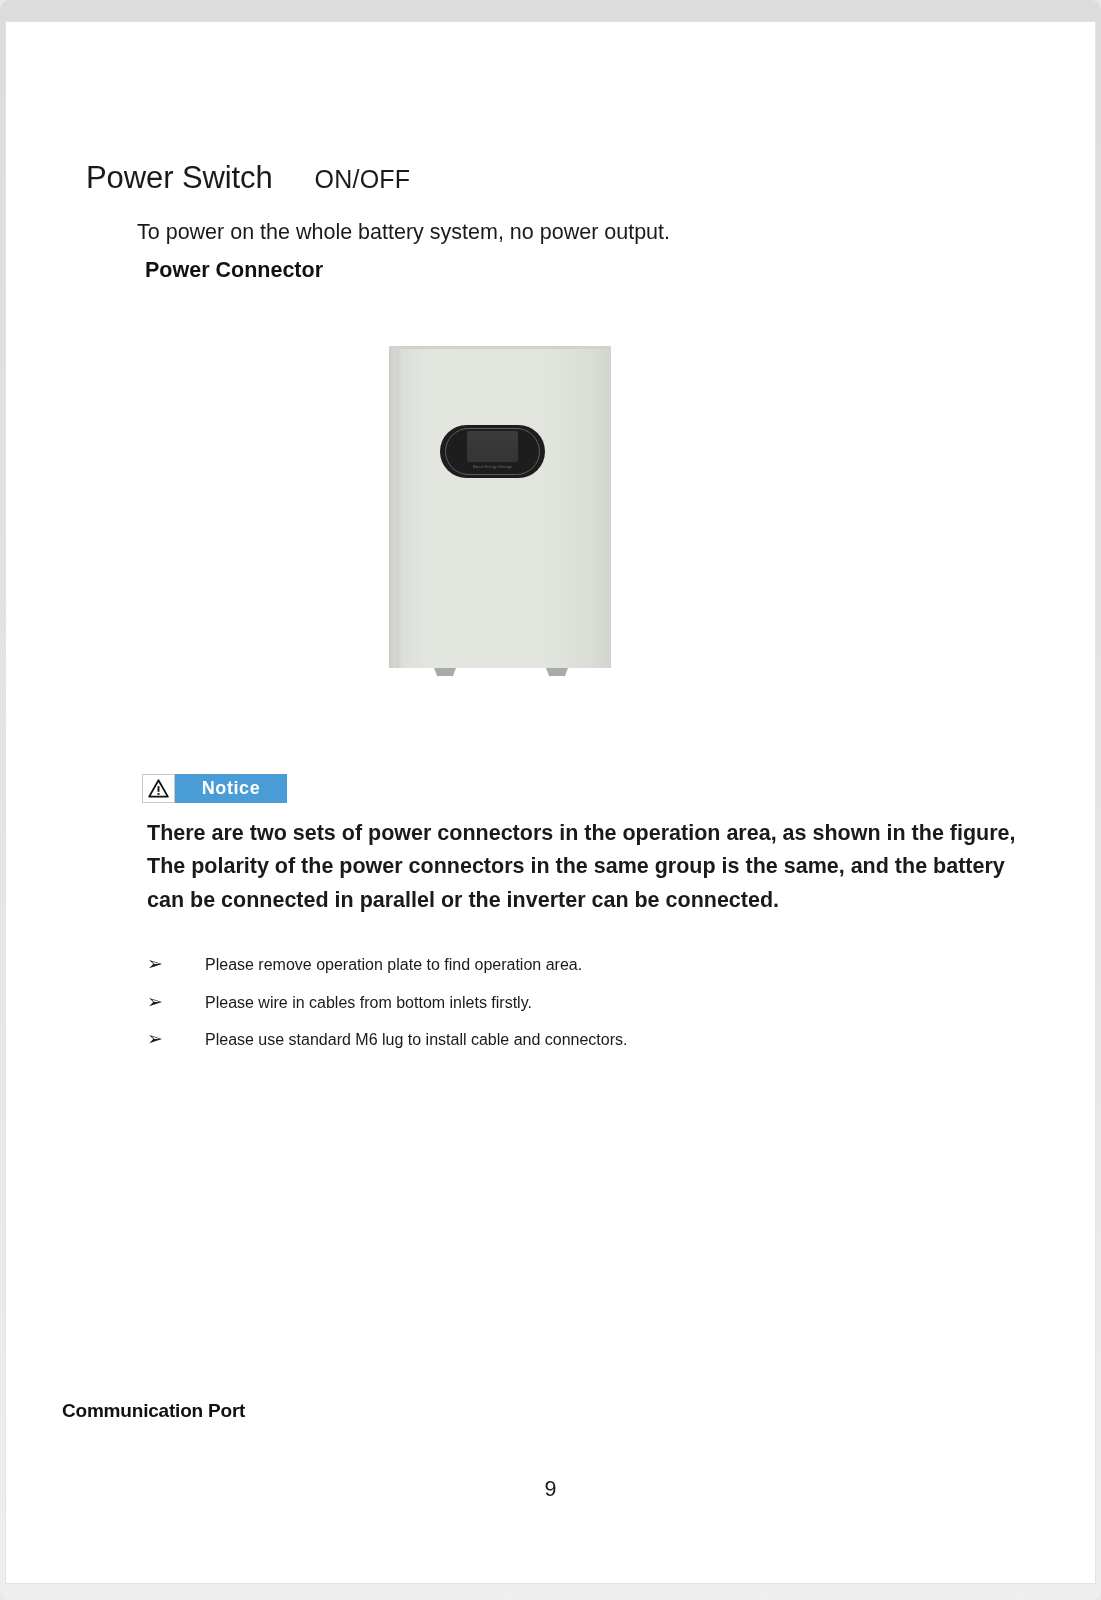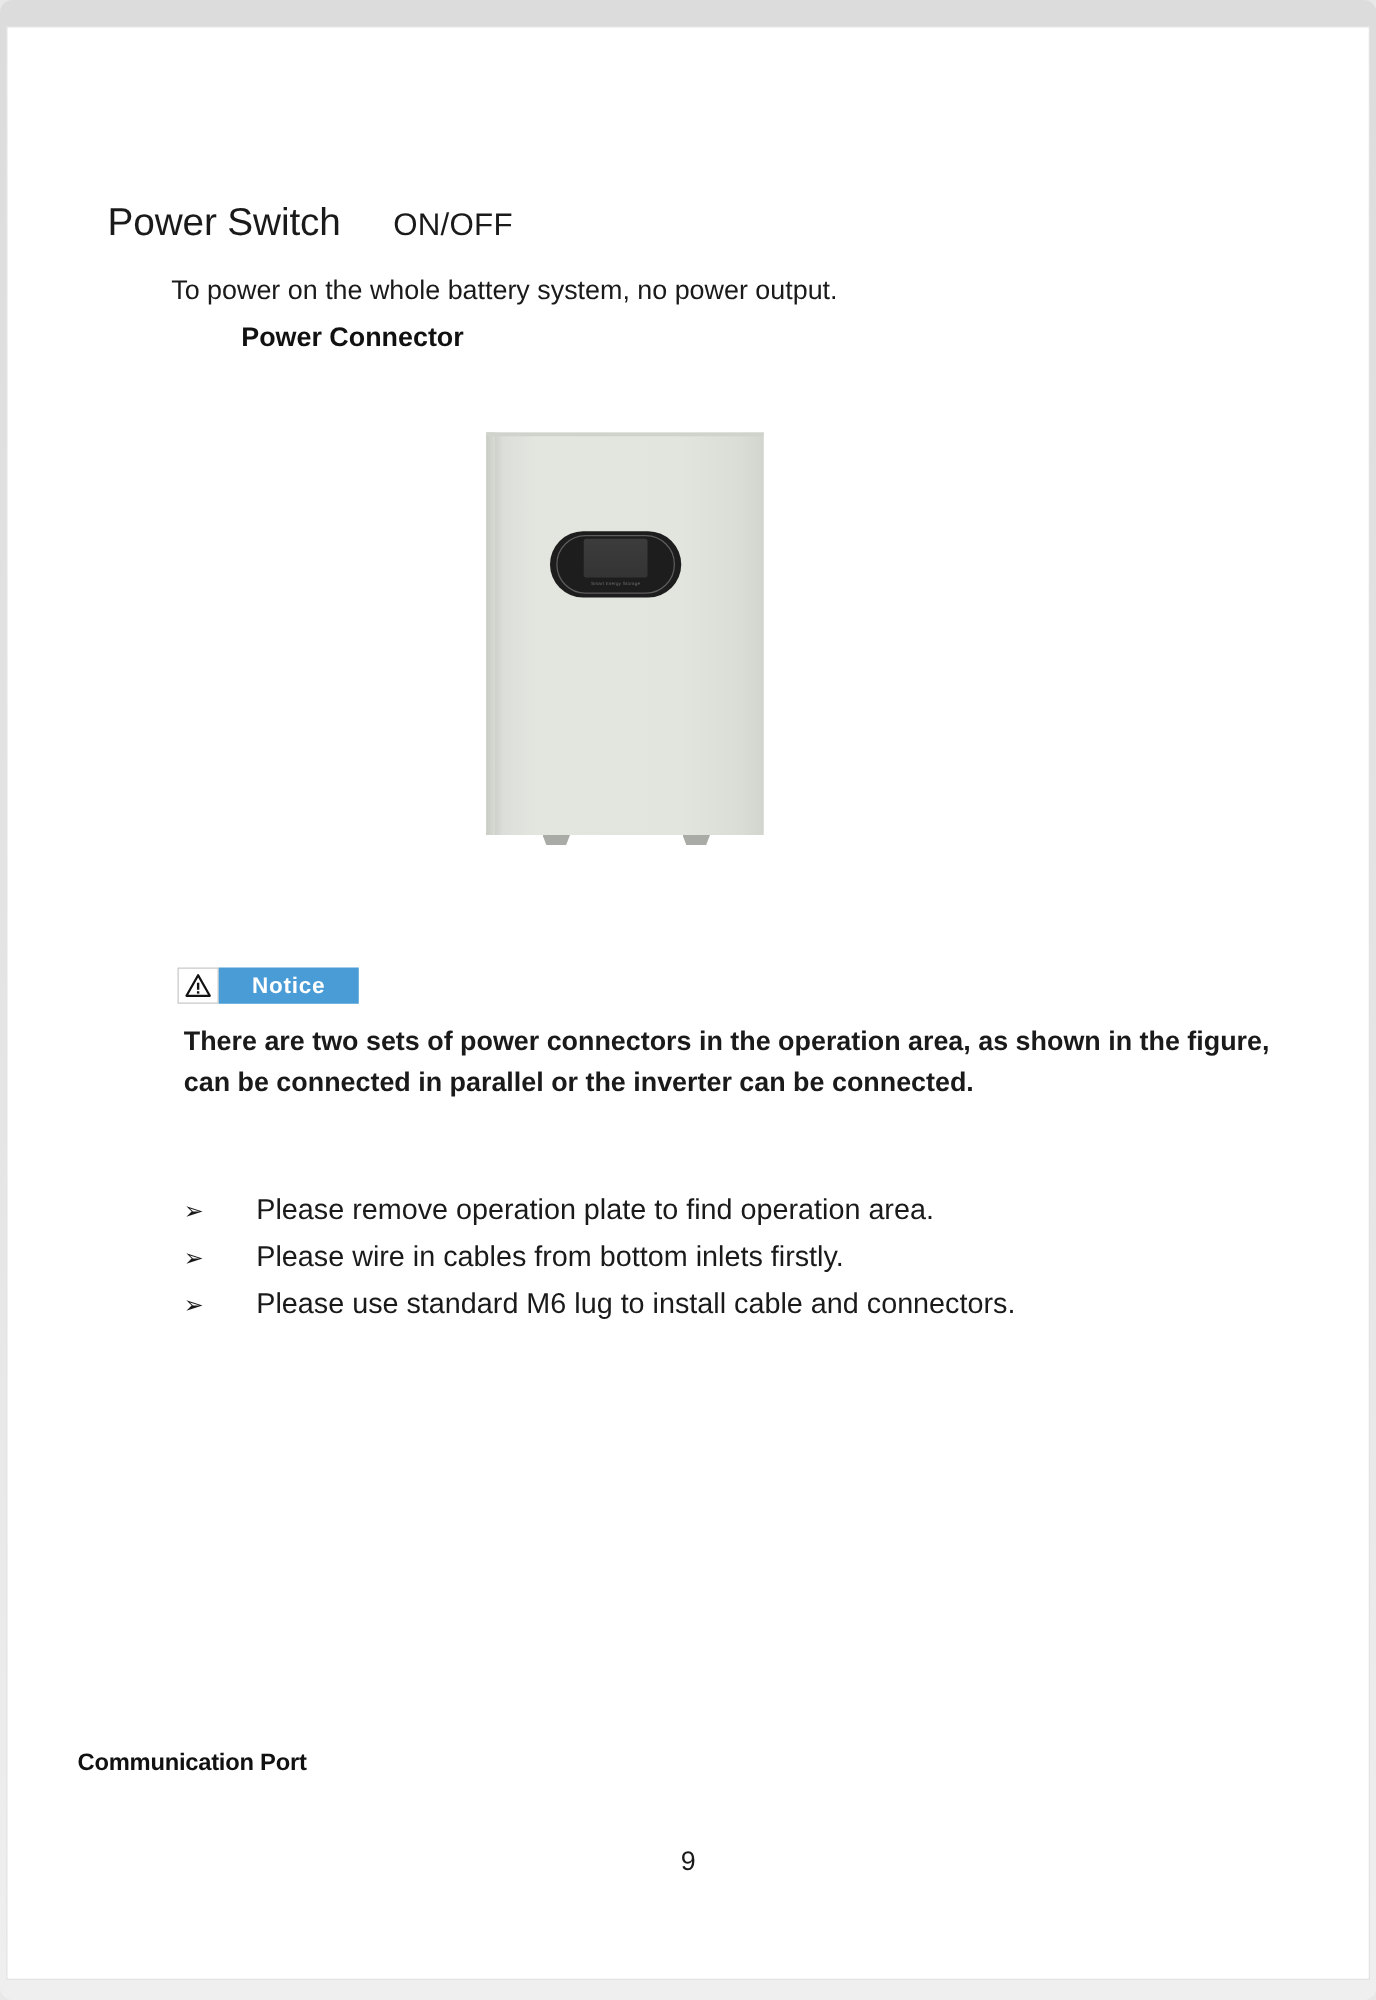--- a/index.html
+++ b/index.html
@@ -72,21 +72,20 @@
   }
 
   #h-power-connector {
     position: absolute;
     left: 139px;
     top: 236px;
     font-size: 21.5px;
     font-weight: bold;
     color: #111;
     white-space: nowrap;
-    margin-left: 48px;
   }
 
   
   #figure-battery {
     position: absolute;
     left: 383px;
     top: 324px;
     width: 222px;
     height: 330px;
   }
@@ -236,21 +235,21 @@
   }
   .bullet-marker {
     width: 58px;
     flex: 0 0 58px;
     font-size: 19px;
     color: #1a1a1a;
     font-family: "DejaVu Sans", sans-serif;
     line-height: 1;
   }
   .bullet-text {
-    font-size: 23px;
+    font-size: 16px;
     color: #1a1a1a;
     white-space: nowrap;
   }
 
   
   #h-communication-port {
     position: absolute;
     left: 56px;
     top: 1378px;
     font-size: 19px;
@@ -312,20 +311,21 @@
             <path d="M10.5 1.2 L19.8 17.6 L1.2 17.6 Z" fill="none" stroke="#111" stroke-width="1.8" stroke-linejoin="round"></path>
             <rect x="9.55" y="7.2" width="1.9" height="5.6" fill="#111"></rect>
             <rect x="9.55" y="14.0" width="1.9" height="1.9" fill="#111"></rect>
           </svg>
         </div>
         <div id="notice-label-box">Notice</div>
       </div>
 
       <div id="notice-paragraph">
         <div class="pline">There are two sets of power connectors in the operation area, as shown in the figure,</div>
+        <div class="pline">The polarity of the power connectors in the same group is the same, and the battery</div>
         <div class="pline">can be connected in parallel or the inverter can be connected.</div>
       </div>
 
       <div id="notice-bullets">
         <div class="bullet-row">
           <span class="bullet-marker">➢</span>
           <span class="bullet-text">Please remove operation plate to find operation area.</span>
         </div>
         <div class="bullet-row">
           <span class="bullet-marker">➢</span>

